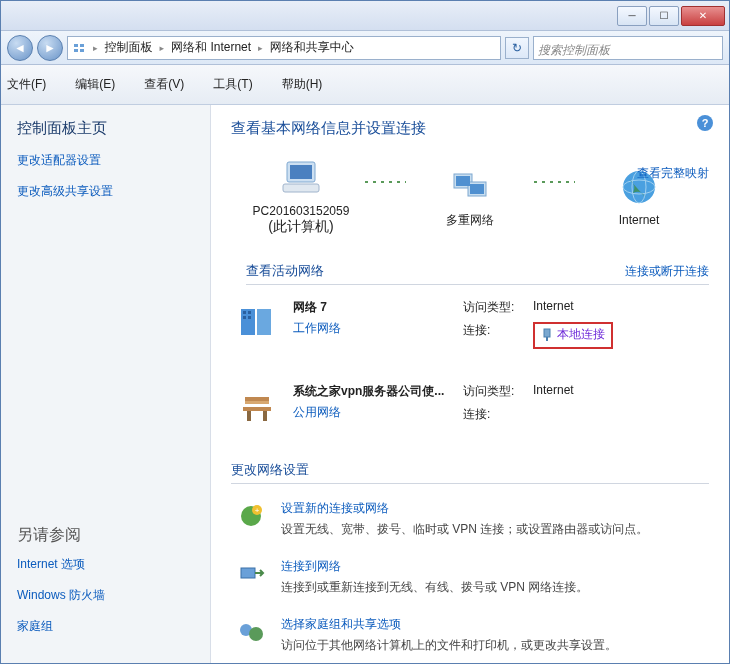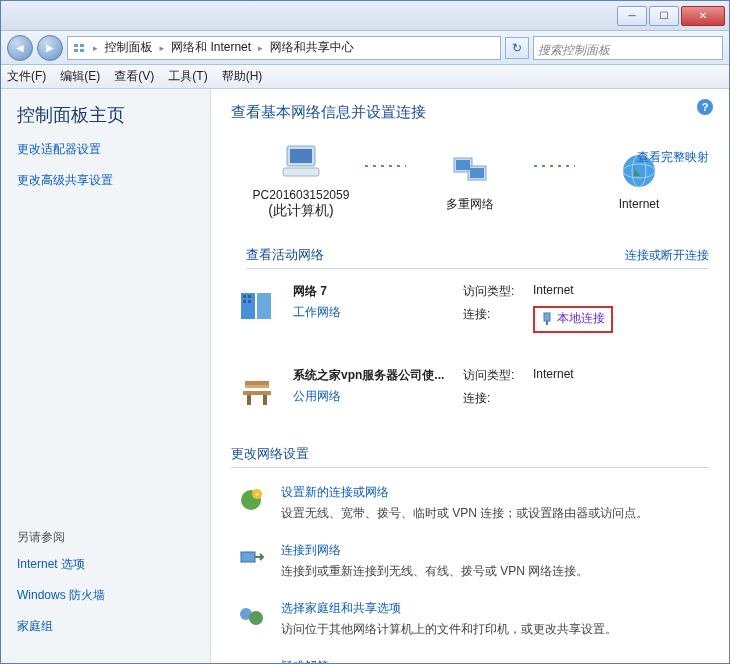--- a/index.html
+++ b/index.html
@@ -9,28 +9,28 @@
 .tb-btn { width: 30px; height: 20px; border: 1px solid #8aa0c0; background: linear-gradient(#f4f8ff, #d8e4f4); border-radius: 2px; display: flex; align-items: center; justify-content: center; font-size: 10px; color: #333; }
 .tb-btn.close { background: linear-gradient(#e89090, #c84040); border-color: #a03030; color: #fff; width: 44px; }
 .navbar { height: 34px; background: linear-gradient(#eef4fb, #dde8f6); border-bottom: 1px solid #b0c0d8; display: flex; align-items: center; padding: 0 6px; gap: 4px; }
 .nav-back, .nav-fwd { width: 26px; height: 26px; border-radius: 50%; background: radial-gradient(circle at 35% 30%, #c8dcf2, #6a94c8); border: 1px solid #5a80b0; display: flex; align-items: center; justify-content: center; color: #fff; font-size: 12px; }
 .breadcrumb { flex: 1; height: 24px; background: #fff; border: 1px solid #9ab0cc; display: flex; align-items: center; padding: 0 4px; gap: 2px; }
 .bc-icon { width: 16px; height: 16px; display: inline-flex; align-items: center; justify-content: center; font-size: 11px; }
 .bc-sep { color: #888; font-size: 9px; padding: 0 3px; }
 .bc-item { color: #222; padding: 2px 2px; }
 .refresh { width: 24px; height: 22px; border: 1px solid #9ab0cc; background: linear-gradient(#f0f6fe,#dce8f8); display:flex;align-items:center;justify-content:center;color:#2a60a0;font-size:12px;}
 .search { width: 190px; height: 24px; background: #fff; border: 1px solid #9ab0cc; display: flex; align-items: flex-end; padding: 0 4px; color: #888; font-style: italic; }
-.menubar { height: 24px; background: linear-gradient(#f6f8fb, #e6ecf4); border-bottom: 1px solid #c0cde0; display: flex; align-items: center; padding: 0 6px; gap: 14px; }
+.menubar { height: 40px; background: linear-gradient(#f6f8fb, #e6ecf4); border-bottom: 1px solid #c0cde0; display: flex; align-items: center; padding: 0 6px; gap: 29px; }
 .menu-item { color: #222; }
 .content { flex: 1; display: flex; overflow: hidden; }
 .sidebar { width: 210px; background: #f2f5f8; border-right: 1px solid #d8dee8; padding: 14px 16px; display: flex; flex-direction: column; }
 .side-link { color: #0b5bbd; margin-bottom: 14px; cursor: pointer; }
-.side-head { color: #1a3a6a; font-size: 18px; margin-bottom: 14px; }
+.side-head { color: #1a3a6a; font-size: 15px; margin-bottom: 14px; }
 .side-spacer { flex: 1; }
-.side-sub { color: #555; font-size: 12px; margin-bottom: 10px; }
+.side-sub { color: #555; font-size: 16px; margin-bottom: 10px; }
 .main { flex: 1; padding: 14px 20px 10px 20px; overflow-y: auto; position: relative; }
 .help { position: absolute; top: 10px; right: 16px; width: 16px; height: 16px; border-radius: 50%; background: #4a90d8; color:#fff; display:flex; align-items:center; justify-content:center; font-size:11px; font-weight:bold;}
 h1 { color: #1a4e99; font-size: 15px; font-weight: normal; margin-bottom: 18px; }
 .map { display: flex; align-items: center; justify-content: space-between; padding: 0 10px 10px 10px; }
 .map-node { display: flex; flex-direction: column; align-items: center; width: 120px; }
 .map-icon { width: 48px; height: 44px; display:flex; align-items:center; justify-content:center; font-size:30px; }
 .map-label { text-align: center; margin-top: 4px; color: #222; }
 .map-sub { text-align: center; color: #222; font-size: 14px; }
 .map-conn { flex: 1; height: 2px; background: linear-gradient(to right, #5a9a5a 40%, transparent 40%); background-size: 8px 2px; background-repeat: repeat-x; margin: 0 4px; position:relative; top:-14px;}
 .map-link { position: absolute; right: 20px; top: 60px; color: #0b5bbd; cursor:pointer; }

